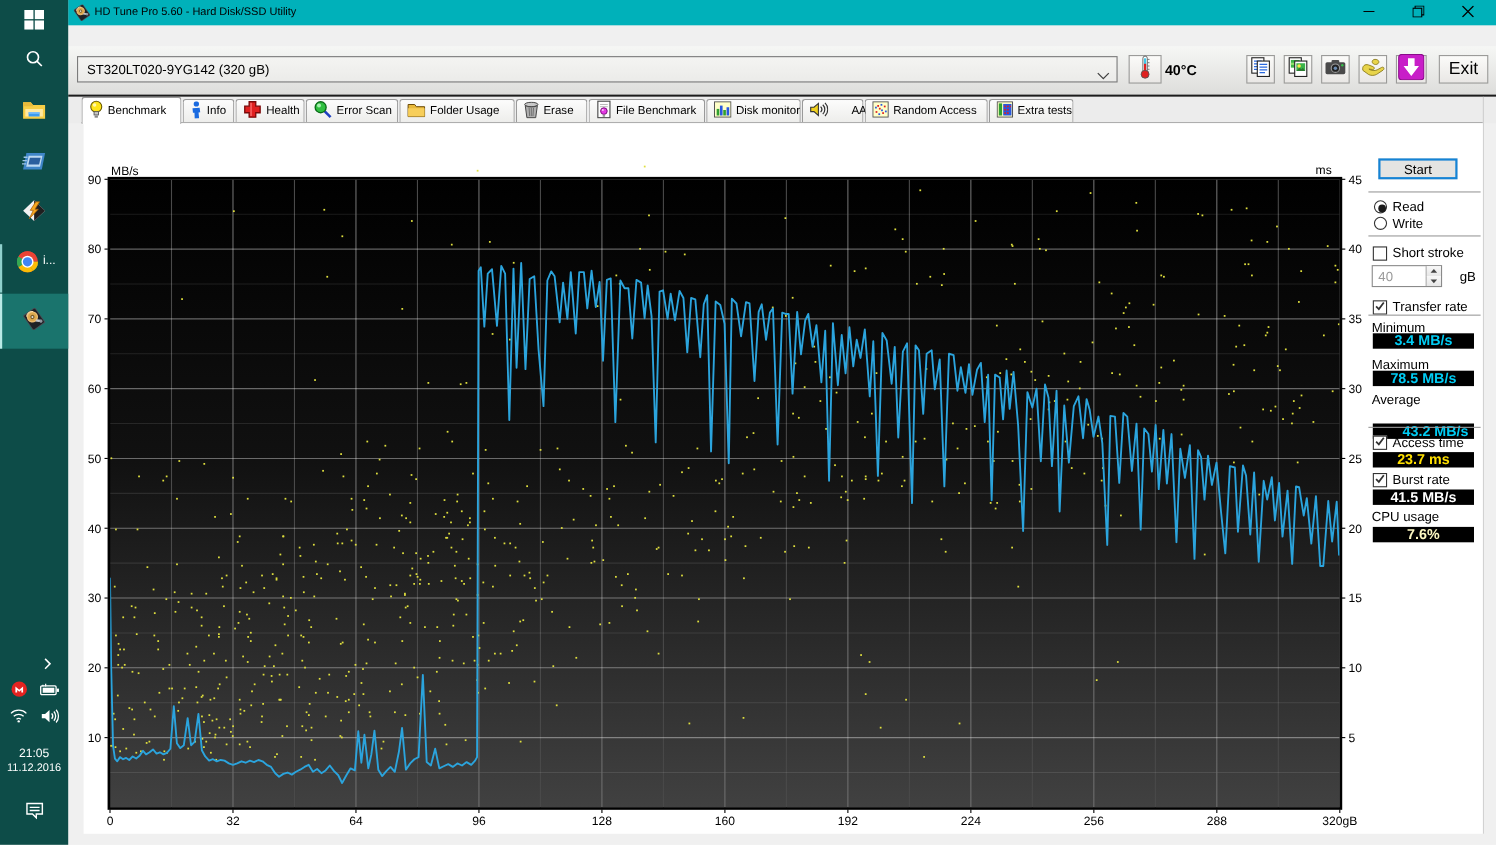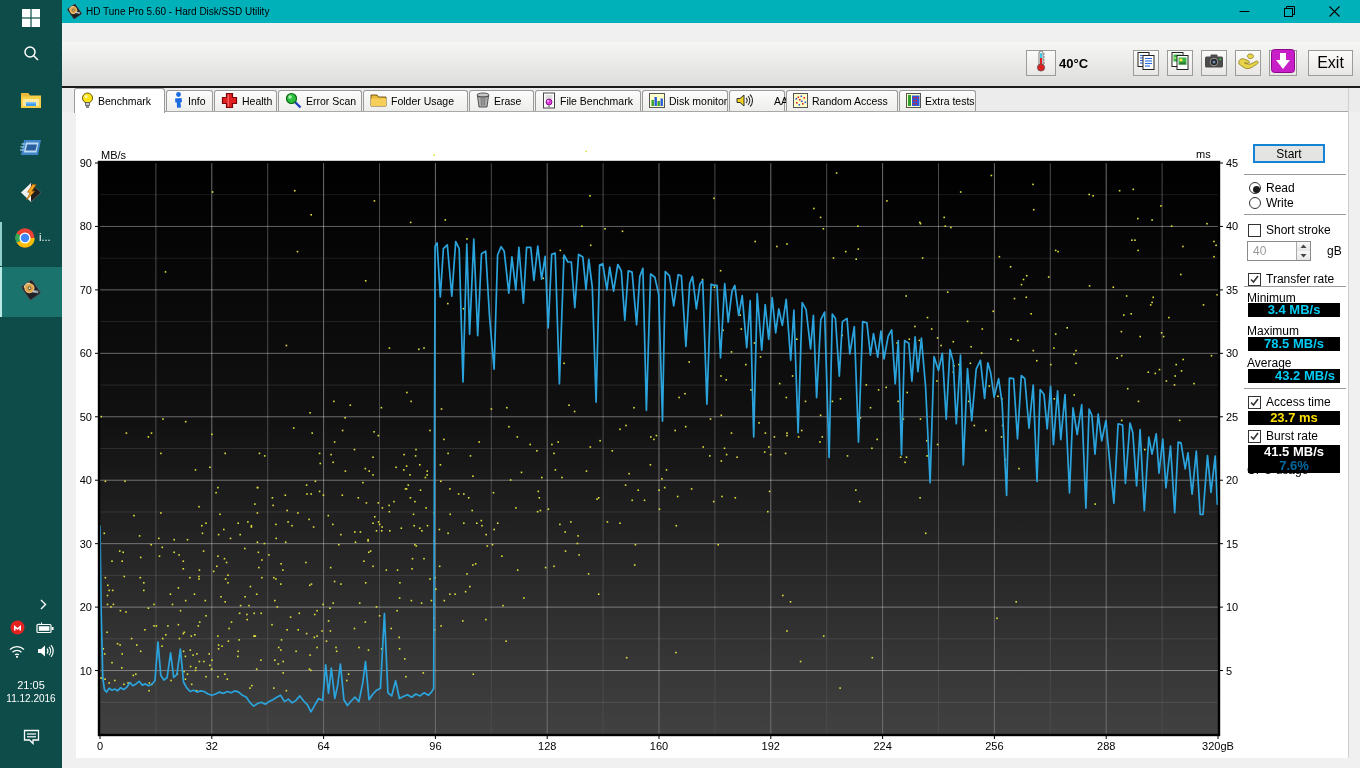--- a/index.html
+++ b/index.html
@@ -235,20 +235,26 @@
         </div>
       <div class="cap-btn" style="left:1250px;">
           <span class="uiicon"><svg width="11" height="11" viewBox="0 0 11 11" xmlns="http://www.w3.org/2000/svg">
               <path d="M0.5 0.5 L10.5 10.5 M10.5 0.5 L0.5 10.5" stroke="#000" stroke-width="1.1"></path>
             </svg></span>
         </div>
     </div>
 
 
     <div id="toolbar" class="abs">
+      <div id="combo">
+        <div id="combo-text">ST320LT020-9YG142 (320 gB)</div>
+        <span id="combo-arrow" class="uiicon"><svg width="12" height="8" viewBox="0 0 12 8" xmlns="http://www.w3.org/2000/svg">
+              <path d="M1 1.5 L6 6.5 L11 1.5" fill="none" stroke="#444" stroke-width="1.2"></path>
+            </svg></span>
+      </div>
       <div class="tool-btn" style="left:964px;width:30px;">
           <span class="uiicon"><svg width="12" height="22" viewBox="0 0 12 22" xmlns="http://www.w3.org/2000/svg">
               <rect x="4" y="1" width="4" height="15" rx="2" fill="#fff" stroke="#555" stroke-width="0.8"></rect>
               <rect x="5" y="3" width="2" height="13" fill="#40c8e8"></rect>
               <rect x="5" y="8" width="2" height="8" fill="#e02020"></rect>
               <circle cx="6" cy="17.5" r="3.6" fill="#e02020" stroke="#555" stroke-width="0.8"></circle>
               <g stroke="#555" stroke-width="0.7">
                 <line x1="8.3" y1="4" x2="10" y2="4"></line>
                 <line x1="8.3" y1="7" x2="10" y2="7"></line>
                 <line x1="8.3" y1="10" x2="10" y2="10"></line>
@@ -485,41 +491,41 @@
           </svg></span>
       </div>
     <div class="plabel" style="left:1204px;top:272px;">Transfer rate</div>
     <div class="sep" style="top:286px;"></div>
 
     <div class="plabel" style="left:1185px;top:291px;">Minimum</div>
     <div class="vbox" style="top:303px;color:#00ccf4;">3.4 MB/s</div>
     <div class="plabel" style="left:1185px;top:324px;">Maximum</div>
     <div class="vbox" style="top:337px;color:#00ccf4;">78.5 MB/s</div>
     <div class="plabel" style="left:1185px;top:356px;">Average</div>
-    <div class="vbox" style="top:369px;color:#00ccf4;padding-left:22px;">43.2 MB/s</div>
+    <div class="vbox" style="top:385px;color:#00ccf4;padding-left:22px;">43.2 MB/s</div>
     <div class="sep" style="top:388px;"></div>
 
     <div class="chk" style="top:396px;">
         <span class="uiicon"><svg width="11" height="11" viewBox="0 0 11 11" xmlns="http://www.w3.org/2000/svg">
             <path d="M2 5.5 L4.5 8 L9 2" fill="none" stroke="#333" stroke-width="1.6"></path>
           </svg></span>
       </div>
     <div class="plabel" style="left:1204px;top:395px;">Access time</div>
     <div class="vbox" style="top:411px;color:#ffe000;">23.7 ms</div>
 
     <div class="chk" style="top:430px;">
         <span class="uiicon"><svg width="11" height="11" viewBox="0 0 11 11" xmlns="http://www.w3.org/2000/svg">
             <path d="M2 5.5 L4.5 8 L9 2" fill="none" stroke="#333" stroke-width="1.6"></path>
           </svg></span>
       </div>
     <div class="plabel" style="left:1204px;top:429px;">Burst rate</div>
     <div class="vbox" style="top:445px;color:#ffffff;">41.5 MB/s</div>
 
     <div class="plabel" style="left:1185px;top:463px;">CPU usage</div>
-    <div class="vbox" style="top:459px;color:#0369a1;">7.6%</div>
+    <div class="vbox" style="top:479px;color:#fef9c3;">7.6%</div>
   </div>
 
   <svg id="chart-svg" viewBox="0 0 1360 768">
       <defs>
         <linearGradient id="bgGrad" x1="0" y1="0" x2="0" y2="1">
           <stop offset="0" stop-color="#000000"></stop>
           <stop offset="0.45" stop-color="#111111"></stop>
           <stop offset="1" stop-color="#414141"></stop>
         </linearGradient>
       </defs>

